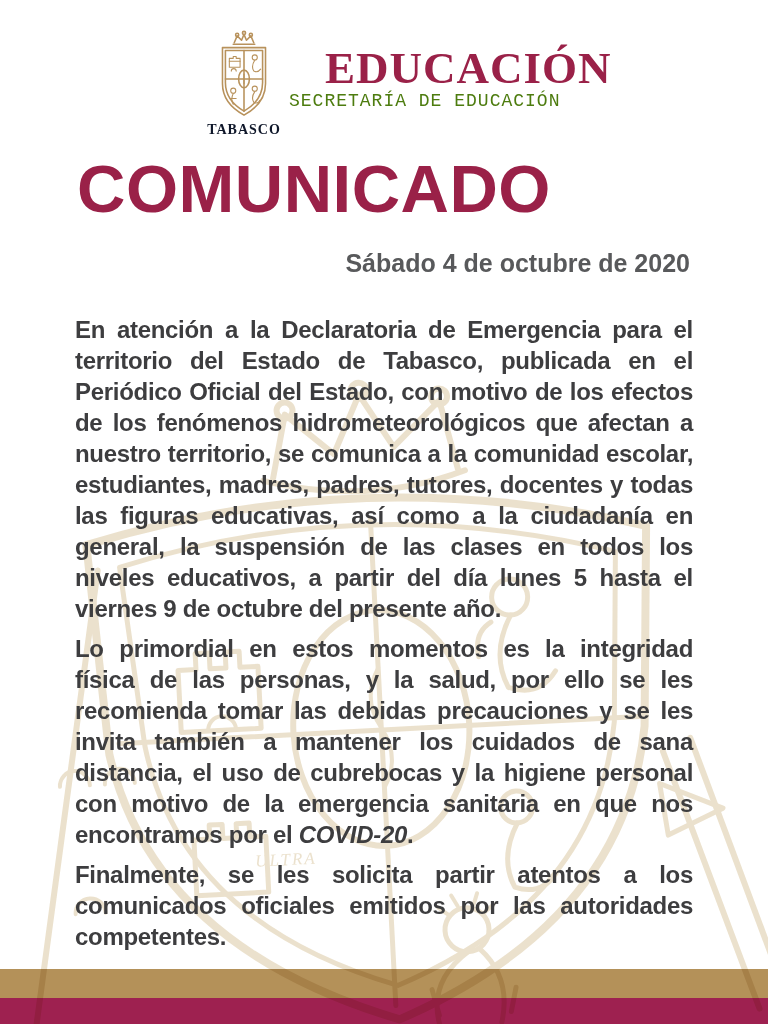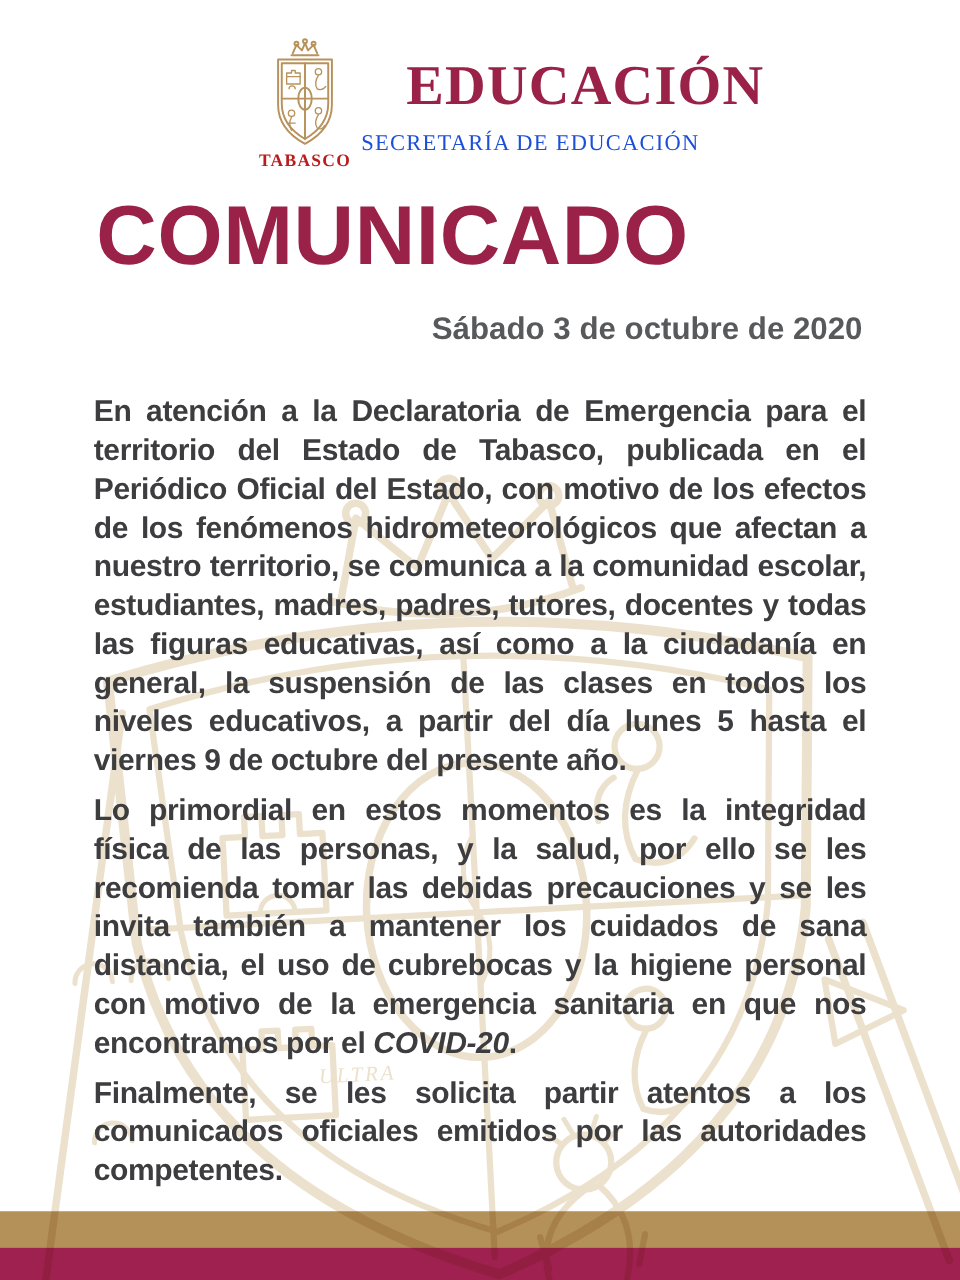--- a/index.html
+++ b/index.html
@@ -7,30 +7,30 @@
     position:relative;width:768px;height:1024px;margin:0 auto;
     background:#ffffff;overflow:hidden;
     font-family:"Liberation Sans",sans-serif;
   }
   
   .logo-lockup{position:absolute;top:30px;left:213px;display:flex;align-items:flex-start;}
   .crest{width:62px;display:flex;flex-direction:column;align-items:center;}
   .crest svg{display:block;}
   .crest-state{
     margin-top:2px;font-family:"Liberation Serif",serif;font-weight:700;
-    font-size:14px;letter-spacing:1px;color:#b91c1c;
+    font-size:14px;letter-spacing:1px;color:#0f172a;
   }
   .brand-block{margin-left:14px;padding-top:16px;}
   .brand-name{
     font-family:"Liberation Serif",serif;font-weight:700;font-size:45px;
     line-height:1;color:#9a2148;letter-spacing:1px;margin-left:36px;
   }
   .brand-sub{
-    margin-top:13px;font-family:Liberation Serif, serif;font-weight:400;
-    font-size:18px;letter-spacing:1px;color:#1d4ed8;
+    margin-top:0;font-family:Liberation Mono, monospace;font-weight:400;
+    font-size:18px;letter-spacing:1px;color:#4d7c0f;
   }
   
   .doc-title{
     position:absolute;top:150px;left:0;width:628px;text-align:center;
     font-weight:700;font-size:67px;letter-spacing:.5px;color:#9a2148;margin:0;
   }
   .doc-date{
     position:absolute;top:249px;right:78px;
     font-weight:700;font-size:25px;color:#58595b;
   }
@@ -146,21 +146,21 @@
         <div class="crest-state">TABASCO</div>
       </div>
       <div class="brand-block">
         <div class="brand-name">EDUCACIÓN</div>
         <div class="brand-sub">SECRETARÍA DE EDUCACIÓN</div>
       </div>
     </header>
 
     <h1 class="doc-title">COMUNICADO</h1>
 
-    <div class="doc-date">Sábado 3 de octubre de 2020</div>
+    <div class="doc-date">Sábado 4 de octubre de 2020</div>
 
     <main class="doc-body">
       <p>En atención a la Declaratoria de Emergencia para el territorio del Estado de Tabasco, publicada en el Periódico Oficial del Estado, con motivo de los efectos de los fenómenos hidrometeorológicos que afectan a nuestro territorio, se comunica a la comunidad escolar, estudiantes, madres, padres, tutores, docentes y todas las figuras educativas, así como a la ciudadanía en general, la suspensión de las clases en todos los niveles educativos, a partir del día lunes 5 hasta el viernes 9 de octubre del presente año.</p>
       <p><span>Lo primordial en estos momentos es la integridad física de las personas, y la salud, por ello se les recomienda tomar las debidas precauciones y se les invita también a mantener los cuidados de sana distancia, el uso de cubrebocas y la higiene personal con motivo de la emergencia sanitaria en que nos encontramos por el </span><span class="em">COVID-20</span><span>.</span></p>
       <p>Finalmente, se les solicita partir atentos a los comunicados oficiales emitidos por las autoridades competentes.</p>
     </main>
   </div>
 
 </div>
 

